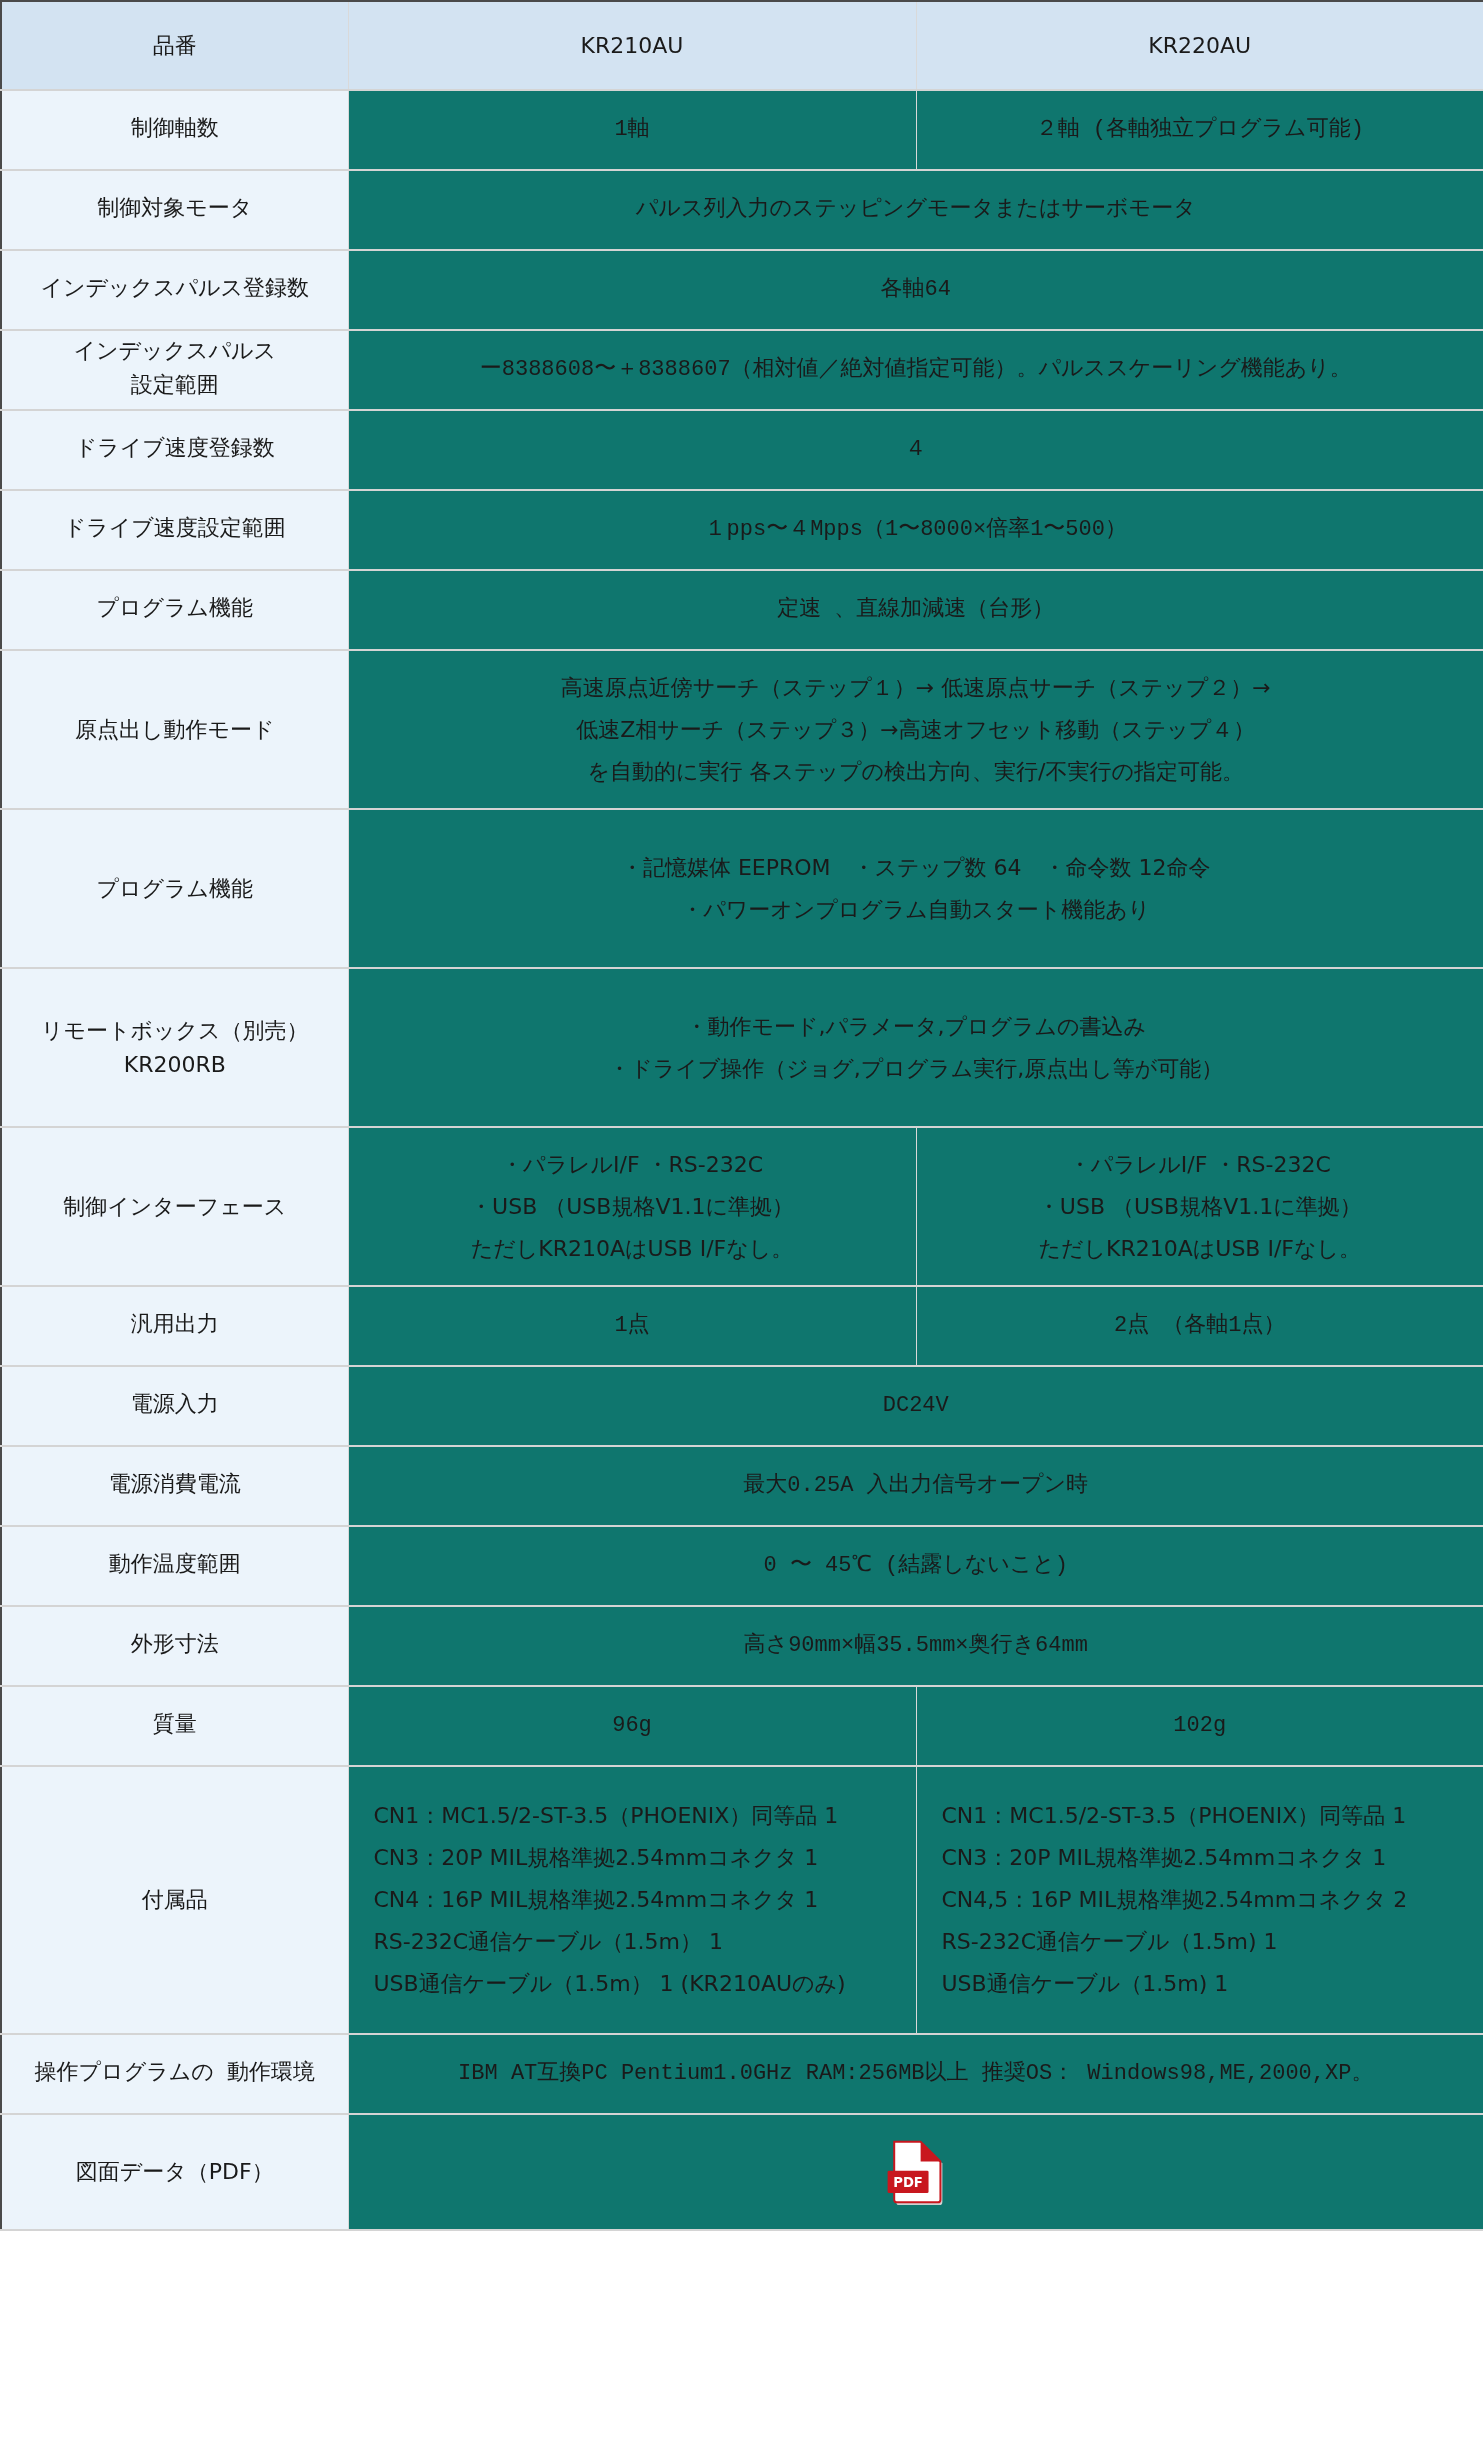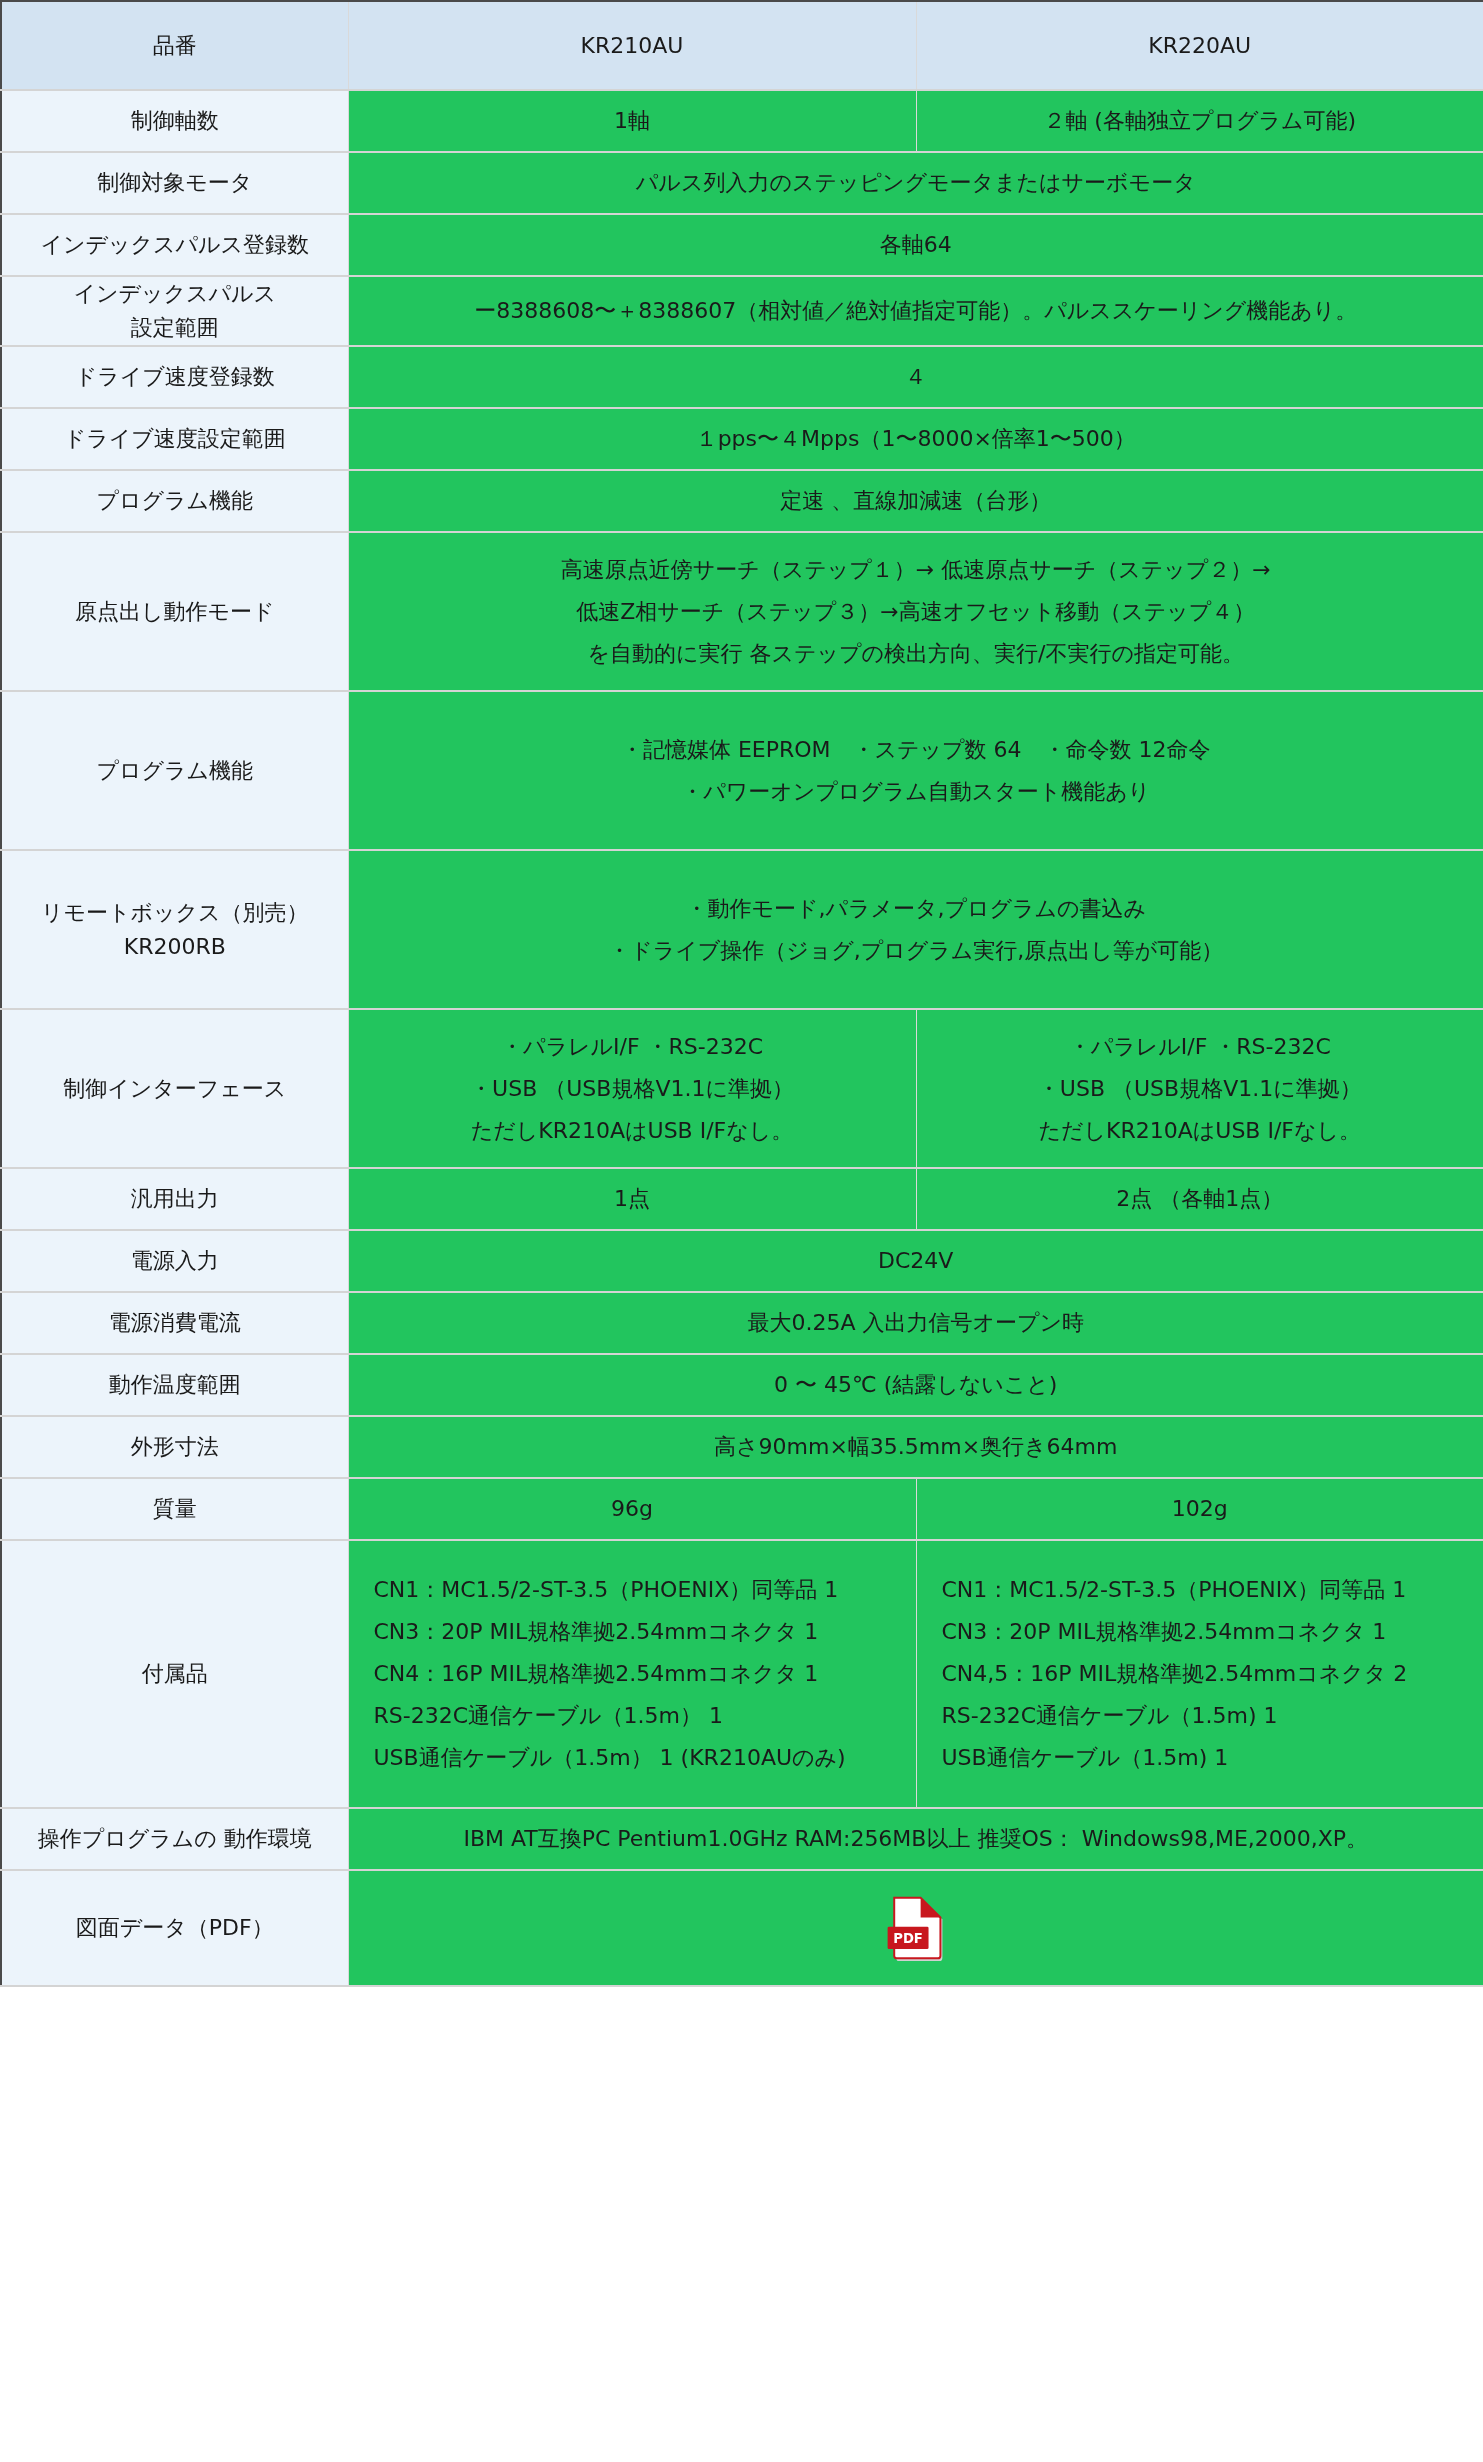--- a/index.html
+++ b/index.html
@@ -27,23 +27,23 @@
     text-align: center;
     vertical-align: middle;
     padding: 0 4px;
     line-height: 42px;
     font-weight: normal;
     box-sizing: border-box;
   }
   .spec-table tr:first-child th { border-top: none; }
   .spec-table th { background: #d3e3f2; }
   .spec-table td.label { background: #ecf4fb; line-height: 34px; }
-  .spec-table td.value { background: #22c55e; }
+  .spec-table td.value { background: #0f766e; }
   tr.h-head { height: 89px; }
-  tr.h-std { height: 62px; }
+  tr.h-std { height: 80px; font-family: Liberation Mono, monospace; }
   tr.h-tall { height: 159px; }
   tr.h-xl { height: 268px; }
   tr.h-pdf { height: 116px; }
   .line { display: block; }
   td.acc { text-align: left; padding-left: 25px; line-height: 42px; }
   .pdf-link { display: inline-block; cursor: pointer; vertical-align: middle; }
   .pdf-icon { display: block; }
 </style>
 </head>
 <body>

